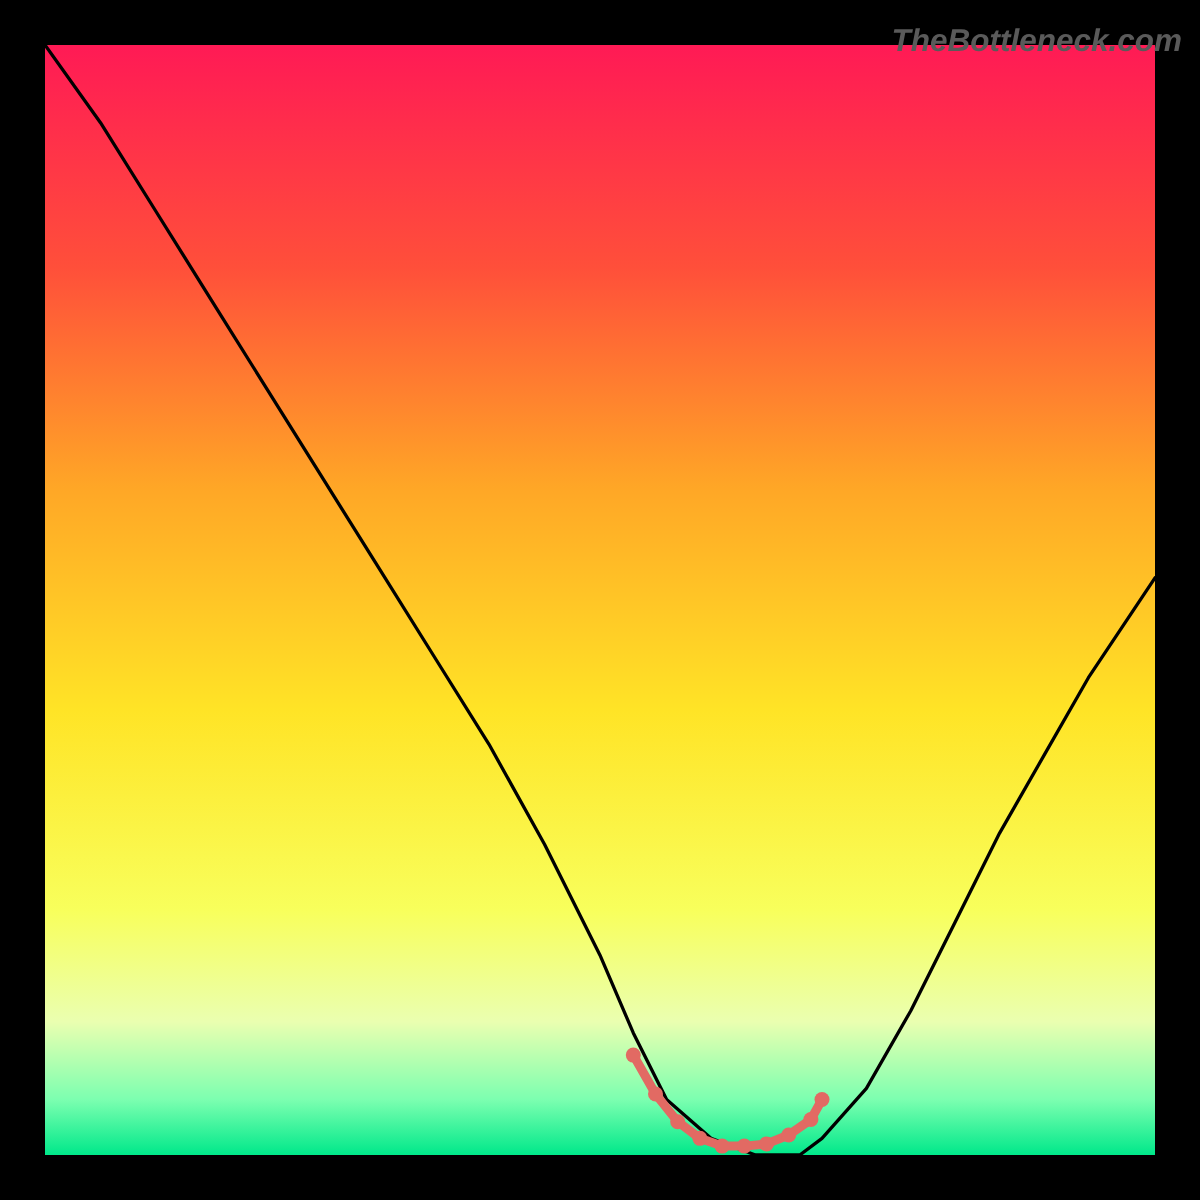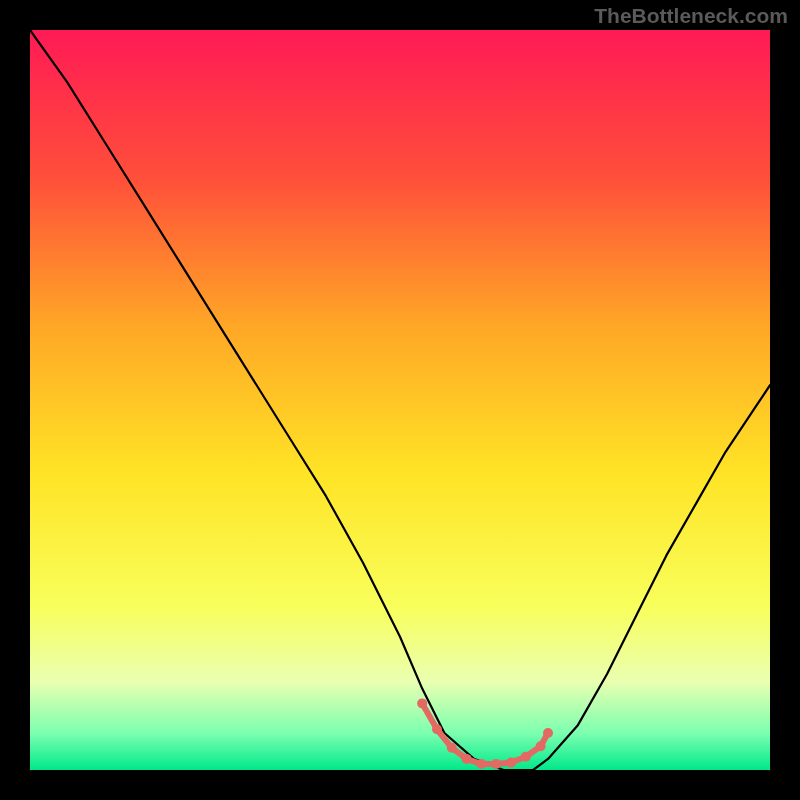--- a/index.html
+++ b/index.html
@@ -6,27 +6,28 @@
     margin: 0;
     padding: 0;
     width: 800px;
     height: 800px;
     background: #000;
     position: relative;
     overflow: hidden;
   }
   .watermark {
     position: absolute;
-    top: 4px;
+    top: 16px;
     right: 12px;
     font-family: Arial, Helvetica, sans-serif;
     font-size: 21px;
     font-weight: bold;
     color: #5a5a5a;
     z-index: 10;
+    font-style: italic;
   }
   .frame {
     position: absolute;
     top: 30px;
     left: 30px;
     width: 740px;
     height: 740px;
     background: #000;
   }
   .plot svg {

